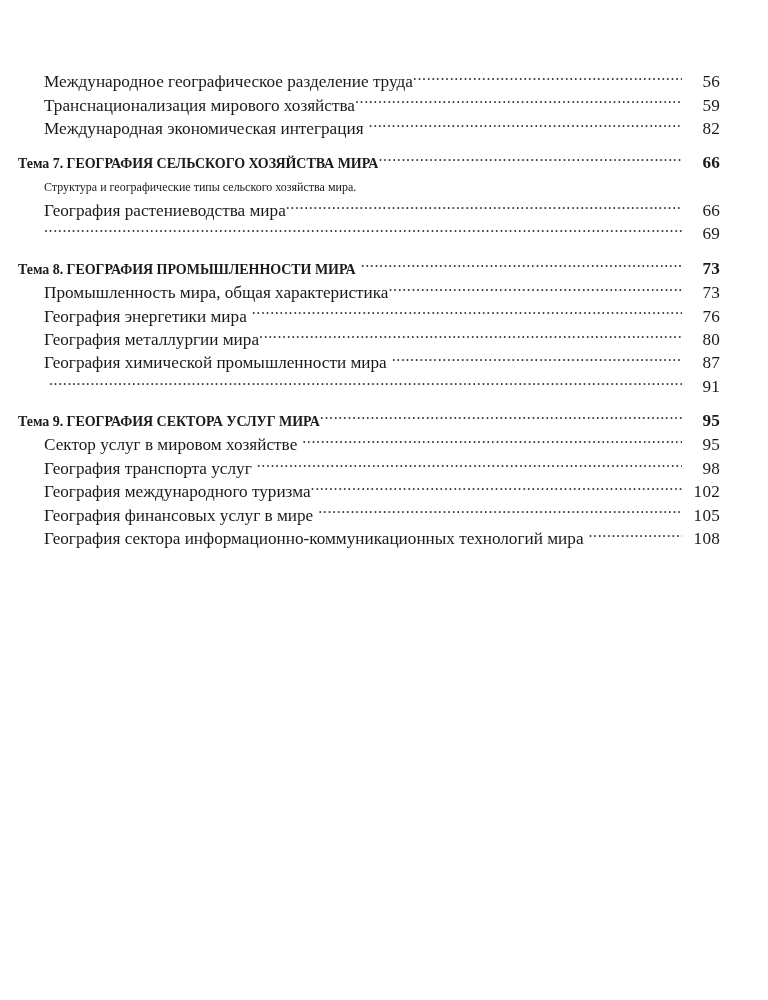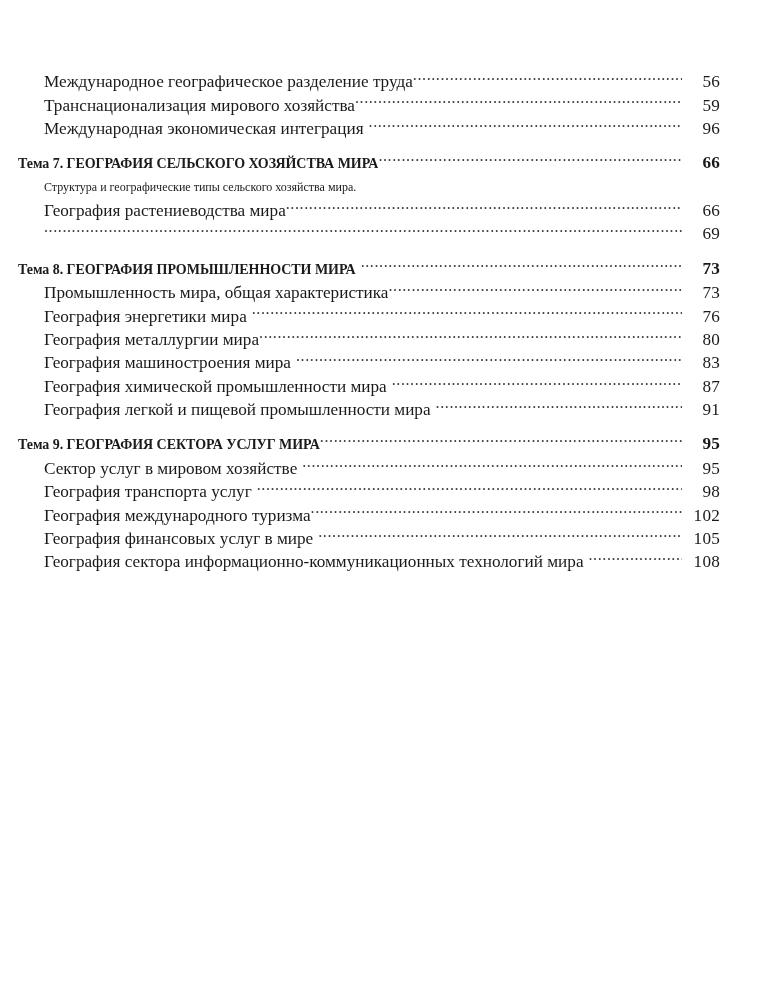--- a/index.html
+++ b/index.html
@@ -119,21 +119,21 @@
         <span class="pageno">56</span>
       </div>
       <div class="toc-row entry">
         <span class="title">Транснационализация мирового хозяйства</span>
         <span class="leader"></span>
         <span class="pageno">59</span>
       </div>
       <div class="toc-row entry gap-before-leader">
         <span class="title">Международная экономическая интеграция</span>
         <span class="leader"></span>
-        <span class="pageno">96</span>
+        <span class="pageno">82</span>
       </div>
       <div class="toc-row section">
         <span class="title">Тема 7. ГЕОГРАФИЯ СЕЛЬСКОГО ХОЗЯЙСТВА МИРА</span>
         <span class="leader"></span>
         <span class="pageno">66</span>
       </div>
       <div class="plain">Структура и географические типы сельского хозяйства мира.</div>
       <div class="toc-row entry">
         <span class="title">География растениеводства мира</span>
         <span class="leader"></span>
@@ -157,31 +157,25 @@
         <span class="title">География энергетики мира</span>
         <span class="leader"></span>
         <span class="pageno">76</span>
       </div>
       <div class="toc-row entry">
         <span class="title">География металлургии мира</span>
         <span class="leader"></span>
         <span class="pageno">80</span>
       </div>
       <div class="toc-row entry gap-before-leader">
-        <span class="title">География машиностроения мира</span>
-        <span class="leader"></span>
-        <span class="pageno">83</span>
-      </div>
-      <div class="toc-row entry gap-before-leader">
         <span class="title">География химической промышленности мира</span>
         <span class="leader"></span>
         <span class="pageno">87</span>
       </div>
       <div class="toc-row entry gap-before-leader">
-        <span class="title">География легкой и пищевой промышленности мира</span>
         <span class="leader"></span>
         <span class="pageno">91</span>
       </div>
       <div class="toc-row section">
         <span class="title">Тема 9. ГЕОГРАФИЯ СЕКТОРА УСЛУГ МИРА</span>
         <span class="leader"></span>
         <span class="pageno">95</span>
       </div>
       <div class="toc-row entry gap-before-leader">
         <span class="title">Сектор услуг в мировом хозяйстве</span>

